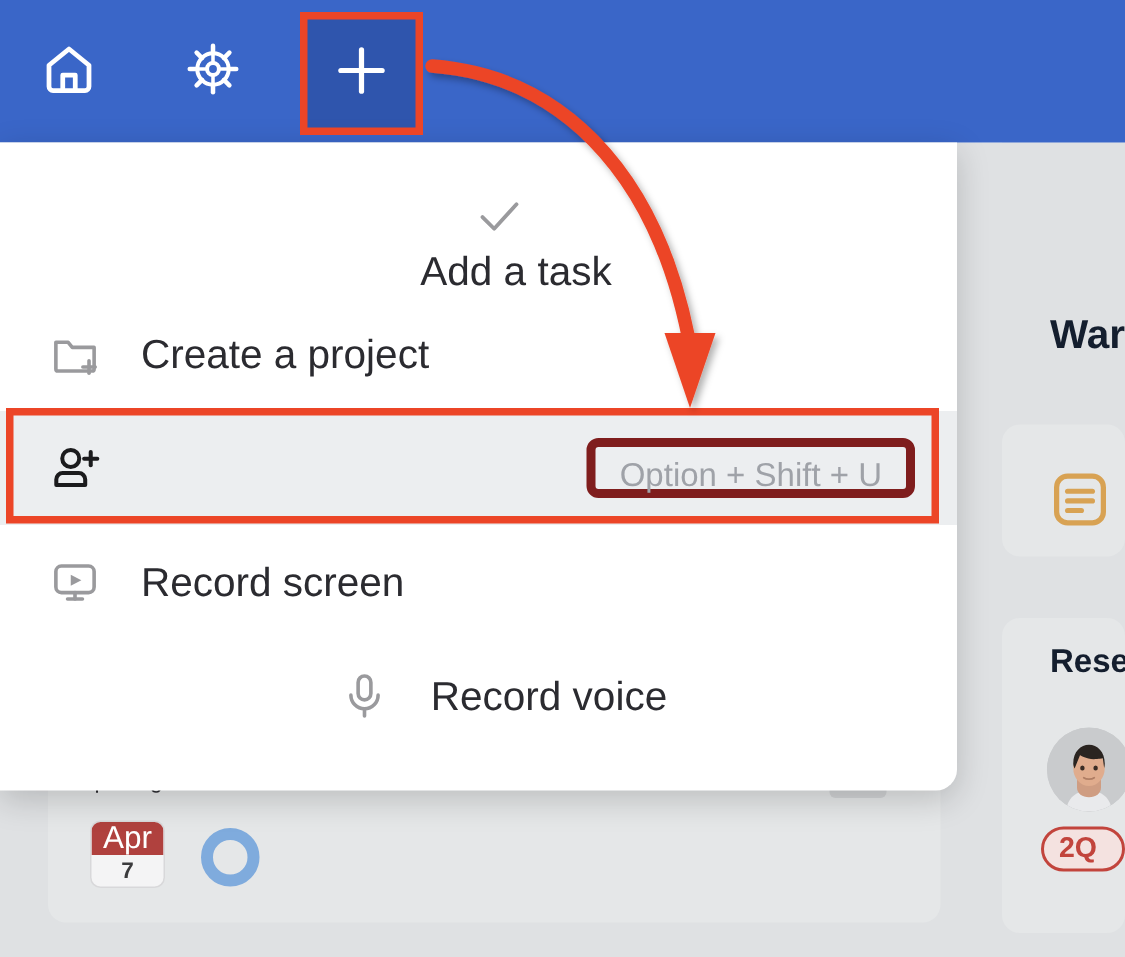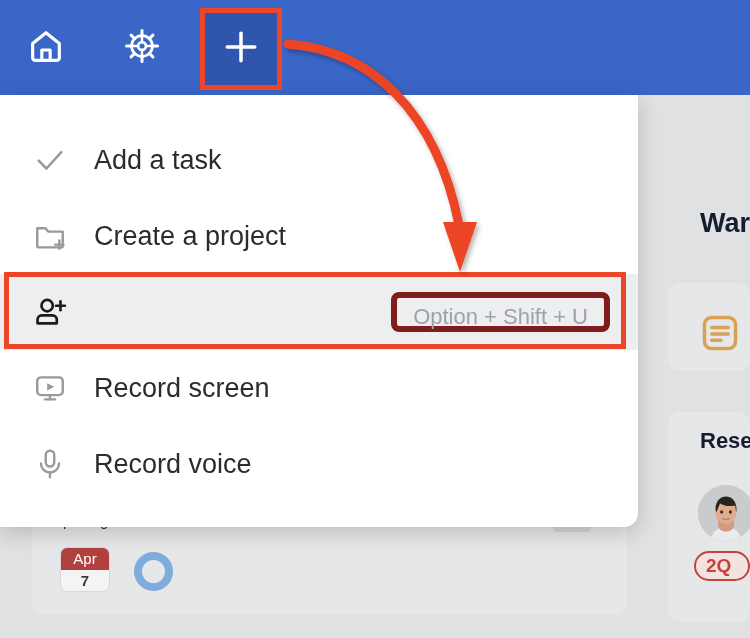--- a/index.html
+++ b/index.html
@@ -55,21 +55,21 @@
     box-shadow: 0 0 0 1px #d8d8da;
     overflow: hidden;
     text-align: center;
   }
   .date-chip .m {
     display: block;
     height: 22px;
     line-height: 22px;
     background: #b0413e;
     color: #ffffff;
-    font-size: 15px;
+    font-size: 21px;
   }
   .date-chip .d {
     display: block;
     height: 21px;
     line-height: 21px;
     color: #3b3b3d;
     font-size: 15px;
     font-weight: bold;
   }
 
@@ -248,25 +248,25 @@
   .menu-item {
     position: absolute;
     left: 0;
     width: 638px;
     height: 76px;
     display: flex;
     align-items: center;
     box-sizing: border-box;
     padding-left: 28px;
   }
-  .mi-0 { top: 27px; }
+  .mi-0 { top: 27px; flex-direction: column; }
   .mi-1 { top: 103px; }
   .mi-2 { top: 179px; background: #eceef0; }
   .mi-3 { top: 255px; }
-  .mi-4 { top: 331px; }
+  .mi-4 { top: 331px; justify-content: center; }
 
   .mi-icon {
     width: 44px;
     height: 44px;
     flex: 0 0 44px;
     display: flex;
     align-items: center;
     justify-content: center;
     color: #9a9a9d;
   }

